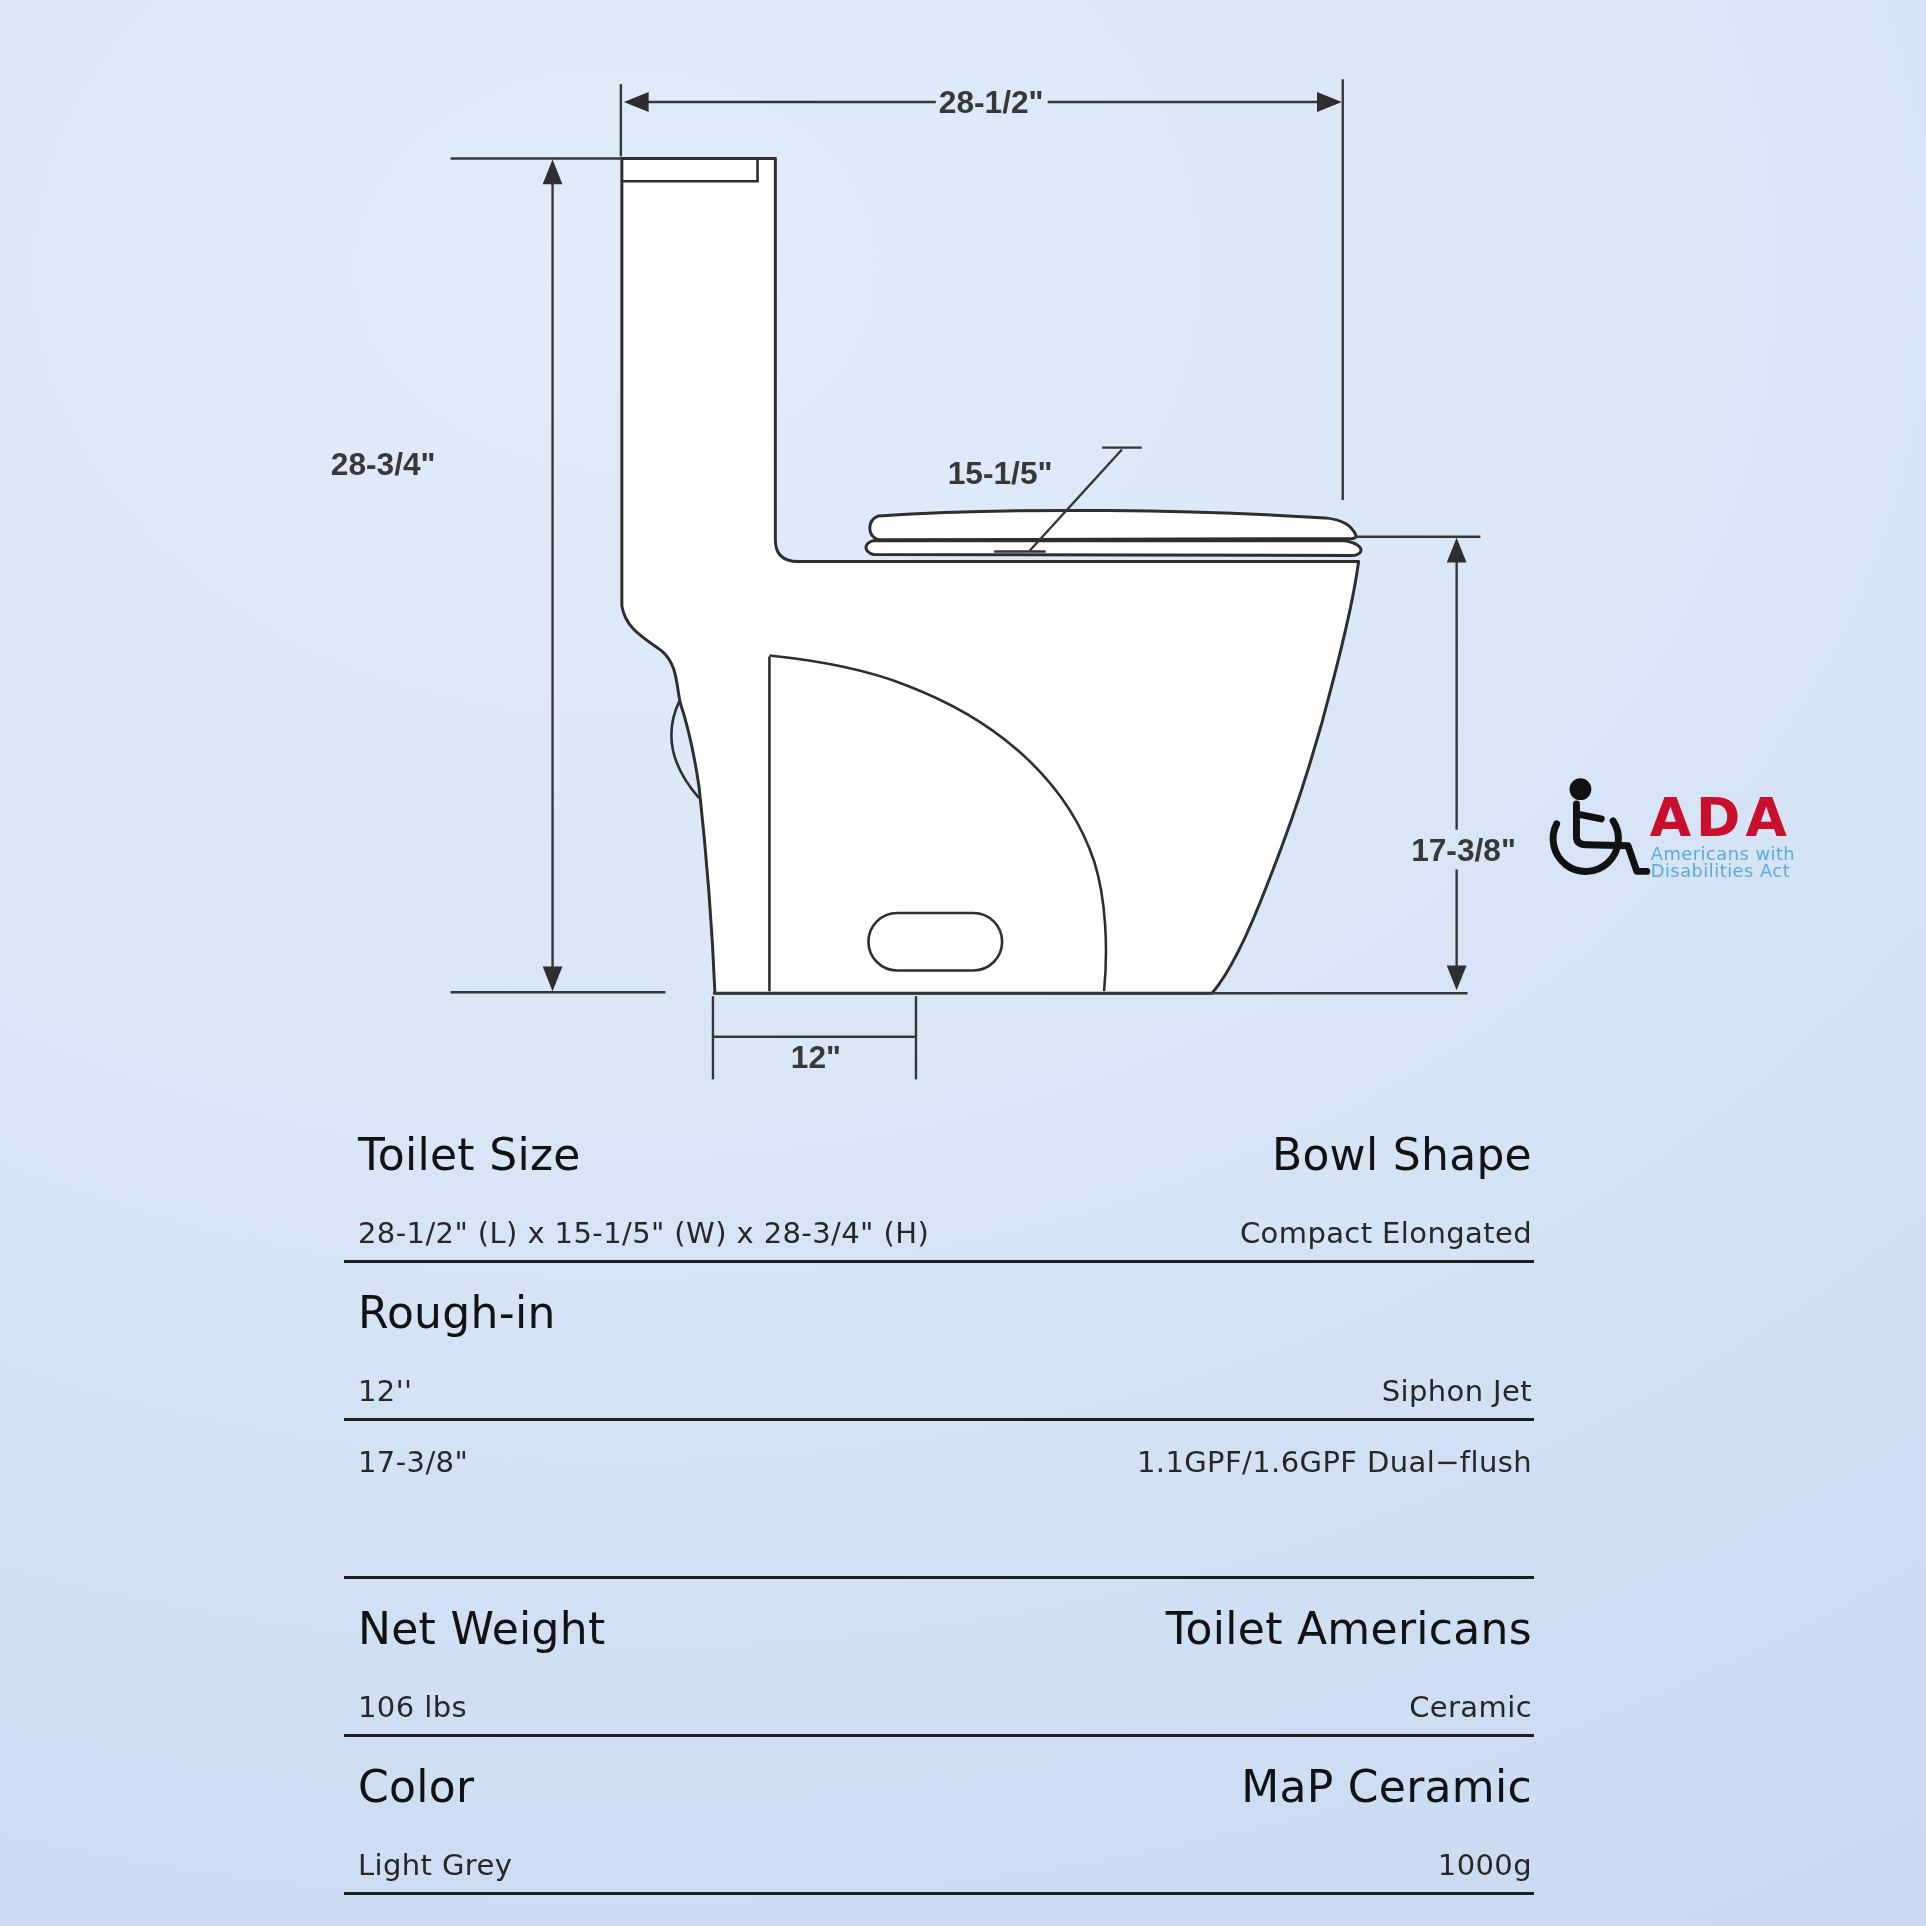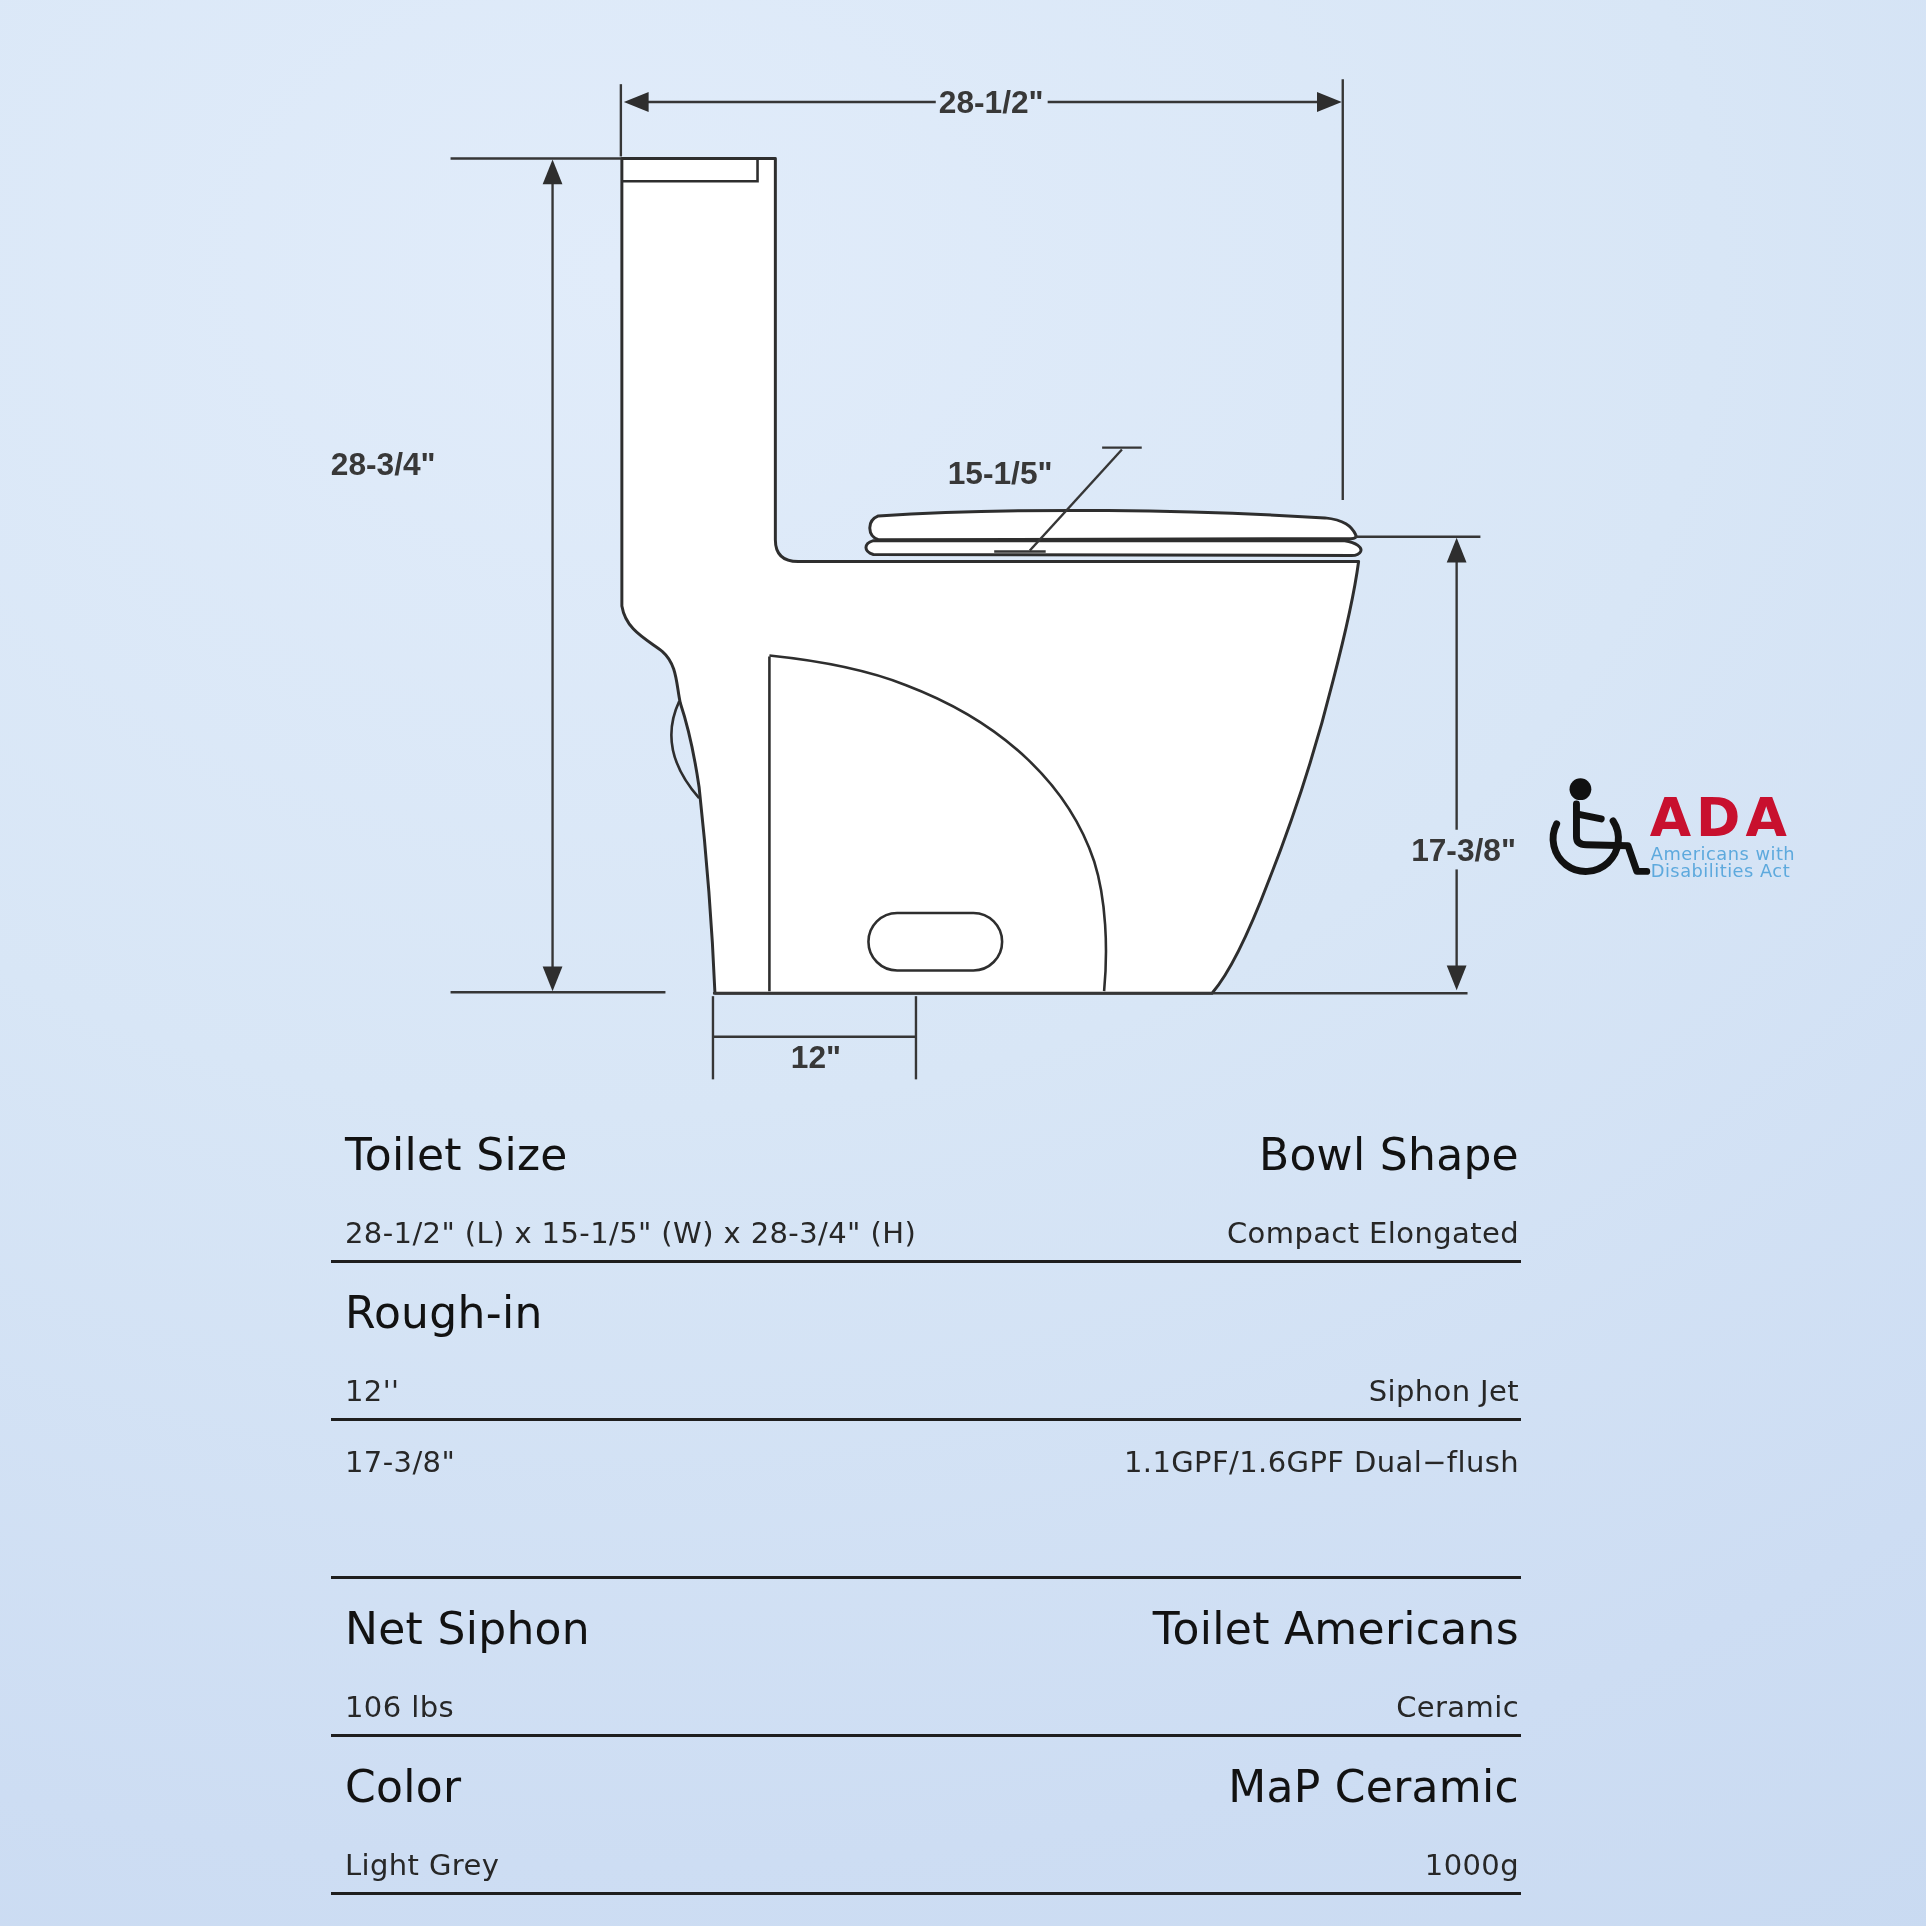--- a/index.html
+++ b/index.html
@@ -12,21 +12,21 @@
   .body-line{fill:#ffffff;stroke:#2e2e2e;stroke-width:3;stroke-linejoin:round;}
   .inner-line{fill:none;stroke:#2e2e2e;stroke-width:2.6;}
   .dim-line{fill:none;stroke:#363636;stroke-width:2.4;}
   .dim-arrow{fill:#2e2e2e;stroke:none;}
   .dim-text{font-family:"Liberation Sans",sans-serif;font-weight:700;font-size:32px;fill:#383838;}
   .ada-title{font-family:"DejaVu Sans",sans-serif;font-weight:700;font-size:54px;letter-spacing:5px;}
   .ada-sub{font-family:"DejaVu Sans",sans-serif;font-weight:400;font-size:18px;letter-spacing:0.5px;}
   .wheelchair{fill:none;stroke:#111111;stroke-width:7;stroke-linecap:round;stroke-linejoin:round;}
 
   #spec-table{
-    position:absolute;left:331px;top:1105px;width:1190px;
+    position:absolute;left:344px;top:1105px;width:1190px;
     color:#141414;
   }
   .spec-row{
     box-sizing:border-box;height:158px;
     border-bottom:3px solid #1e1e1e;
     padding:24px 2px 10px 2px;
     display:flex;flex-direction:column;justify-content:space-between;
   }
   .spec-headers{display:flex;justify-content:space-between;align-items:baseline;
     font-family:"DejaVu Sans",sans-serif;font-size:44px;font-weight:400;letter-spacing:0.3px;color:#121212;}
@@ -172,21 +172,21 @@
 
     <div class="spec-row">
       <div class="spec-values">
         <span class="indent">17-3/8"</span>
         <span>1.1GPF/1.6GPF Dual−flush</span>
       </div>
     </div>
 
     <div class="spec-row">
       <div class="spec-headers">
-        <span class="indent">Net Siphon</span>
+        <span class="indent">Net Weight</span>
         <span>Toilet Americans</span>
       </div>
       <div class="spec-values">
         <span class="indent">106 lbs</span>
         <span>Ceramic</span>
       </div>
     </div>
 
     <div class="spec-row">
       <div class="spec-headers">

